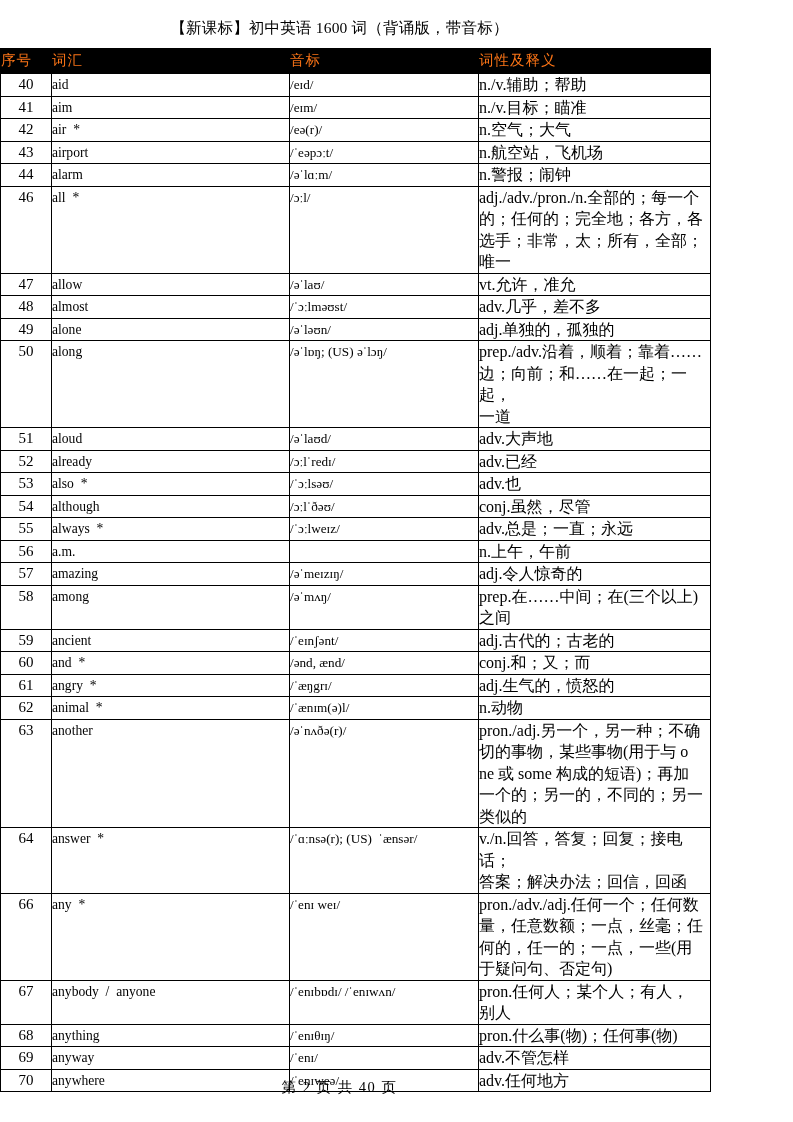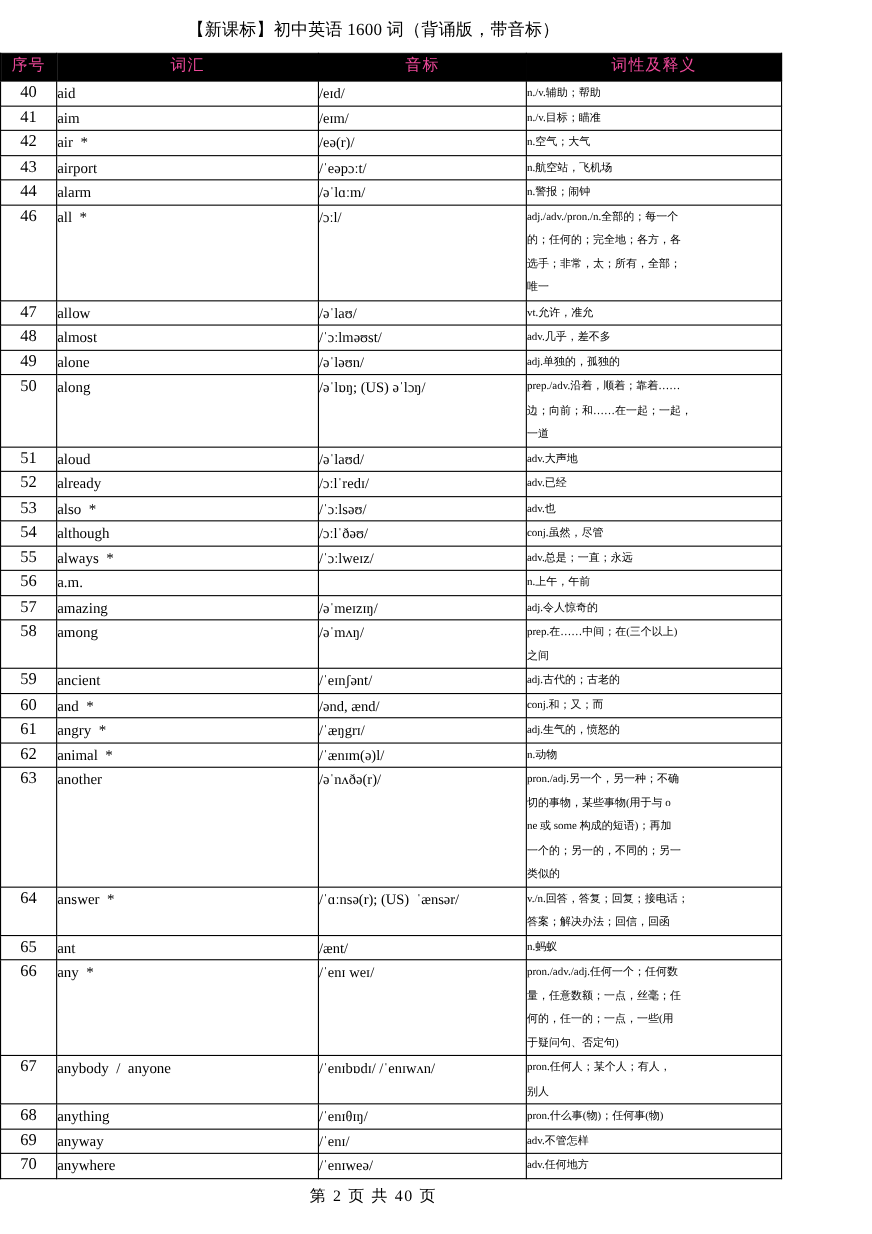--- a/index.html
+++ b/index.html
@@ -46,22 +46,22 @@
   table.vocab col.c-ipa   { width: 189px; }
   table.vocab col.c-def   { width: 232px; }
 
   table.vocab th, table.vocab td {
     border: 1px solid #000000;
     padding: 0;
     vertical-align: top;
   }
   table.vocab thead th {
     background: #000000;
-    color: #ec4899;
-    text-align: center;
+    color: #f97316;
+    text-align: left;
     font-weight: normal;
     font-size: 14.5px;
     height: 21px;
     line-height: 21px;
     padding: 1px 0 2px 0;
     letter-spacing: 1px;
   }
   td.cell-no {
     text-align: center;
     font-size: 15px;
@@ -75,21 +75,21 @@
     white-space: pre;
   }
   td.cell-ipa {
     padding: 1px 0 1px 6px;
     font-size: 13.2px;
     line-height: 21.5px;
     white-space: pre;
   }
   td.cell-def {
     padding: 1px 4px 1px 4px;
-    font-size: 10px;
+    font-size: 16px;
     line-height: 21.5px;
     white-space: pre-line;
     word-break: break-all;
     margin-top: 44px;
   }
   .footer {
     position: absolute;
     left: 0;
     right: 0;
     top: 1078px;
@@ -272,26 +272,20 @@
 类似的</td>
           </tr>
           <tr>
             <td class="cell-no">64</td>
             <td class="cell-word">answer  *</td>
             <td class="cell-ipa">/ˈɑːnsə(r); (US)  ˈænsər/</td>
             <td class="cell-def">v./n.回答，答复；回复；接电话；
 答案；解决办法；回信，回函</td>
           </tr>
           <tr>
-            <td class="cell-no">65</td>
-            <td class="cell-word">ant</td>
-            <td class="cell-ipa">/ænt/</td>
-            <td class="cell-def">n.蚂蚁</td>
-          </tr>
-          <tr>
             <td class="cell-no">66</td>
             <td class="cell-word">any  *</td>
             <td class="cell-ipa">/ˈenɪ weɪ/</td>
             <td class="cell-def">pron./adv./adj.任何一个；任何数
 量，任意数额；一点，丝毫；任
 何的，任一的；一点，一些(用
 于疑问句、否定句)</td>
           </tr>
           <tr>
             <td class="cell-no">67</td>

